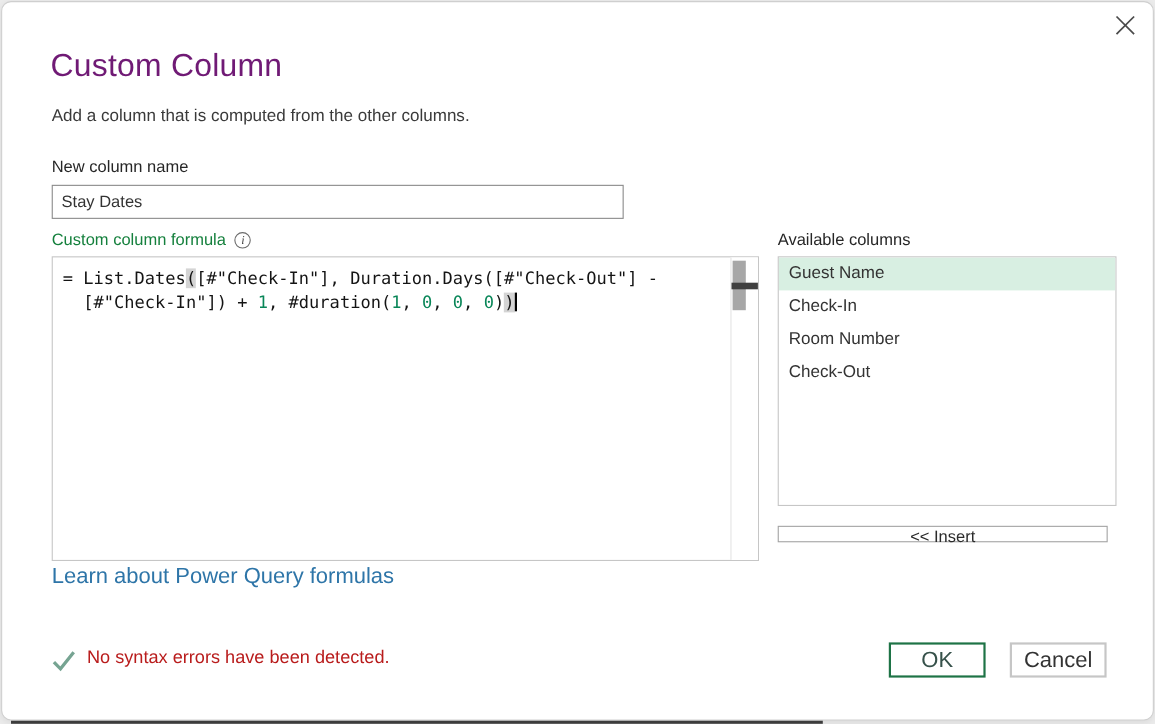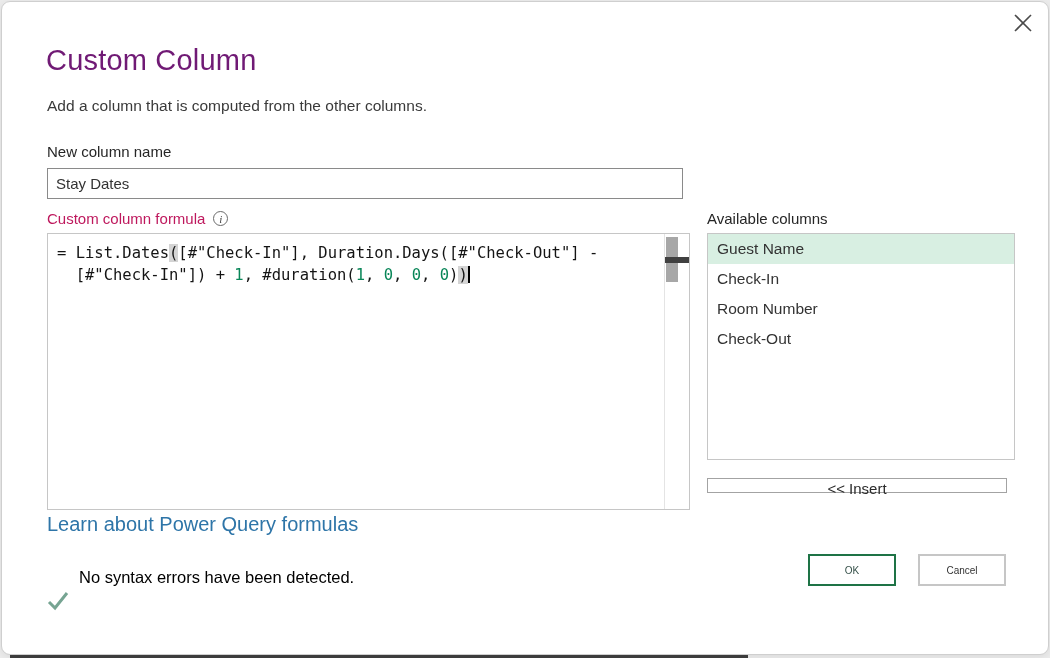--- a/index.html
+++ b/index.html
@@ -52,37 +52,37 @@
   }
   .field-label {
     position: absolute;
     font-size: 15px;
     color: #262626;
   }
   .lbl-newcol { left: 45px; top: 141px; }
   .name-input {
     position: absolute;
     left: 45px; top: 166px;
-    width: 636px; height: 31px;
+    width: 520px; height: 31px;
     box-sizing: border-box;
     border: 1px solid #8a8a8a;
     padding: 0 8px;
     font-family: "Liberation Sans", sans-serif;
     font-size: 15px;
     color: #333333;
     outline: none;
   }
   .formula-label-row {
     position: absolute;
     left: 45px; top: 208px;
     display: flex;
     align-items: center;
     gap: 8px;
   }
-  .formula-label-row span.txt { font-size: 15px; color: #be185d; }
+  .formula-label-row span.txt { font-size: 15px; color: #15803d; }
   .info-icon {
     display: inline-flex;
     align-items: center;
     justify-content: center;
     width: 15px; height: 15px;
     border: 1px solid #6b6b6b;
     border-radius: 50%;
     font-family: "Liberation Serif", serif;
     font-size: 11px;
     font-style: italic;
@@ -172,32 +172,32 @@
     color: #2b2b2b;
     cursor: pointer;
   }
   .check-icon-wrap {
     position: absolute;
     left: 44px; top: 587px;
     width: 24px; height: 24px;
   }
   .status-msg {
     position: absolute;
-    left: 77px; top: 566px;
+    left: 77px; top: 587px;
     font-size: 16.5px;
-    color: #000000;
+    color: #b91c1c;
   }
   .btn {
     position: absolute;
-    top: 552px;
+    top: 582px;
     width: 88px; height: 32px;
     box-sizing: border-box;
     background: #ffffff;
     font-family: "Liberation Sans", sans-serif;
-    font-size: 10px;
+    font-size: 20px;
     cursor: pointer;
   }
   .ok-btn {
     left: 806px;
     border: 2px solid #1e7346;
     color: #36514a;
   }
   .cancel-btn {
     left: 916px;
     border: 2px solid #c6c6c6;

